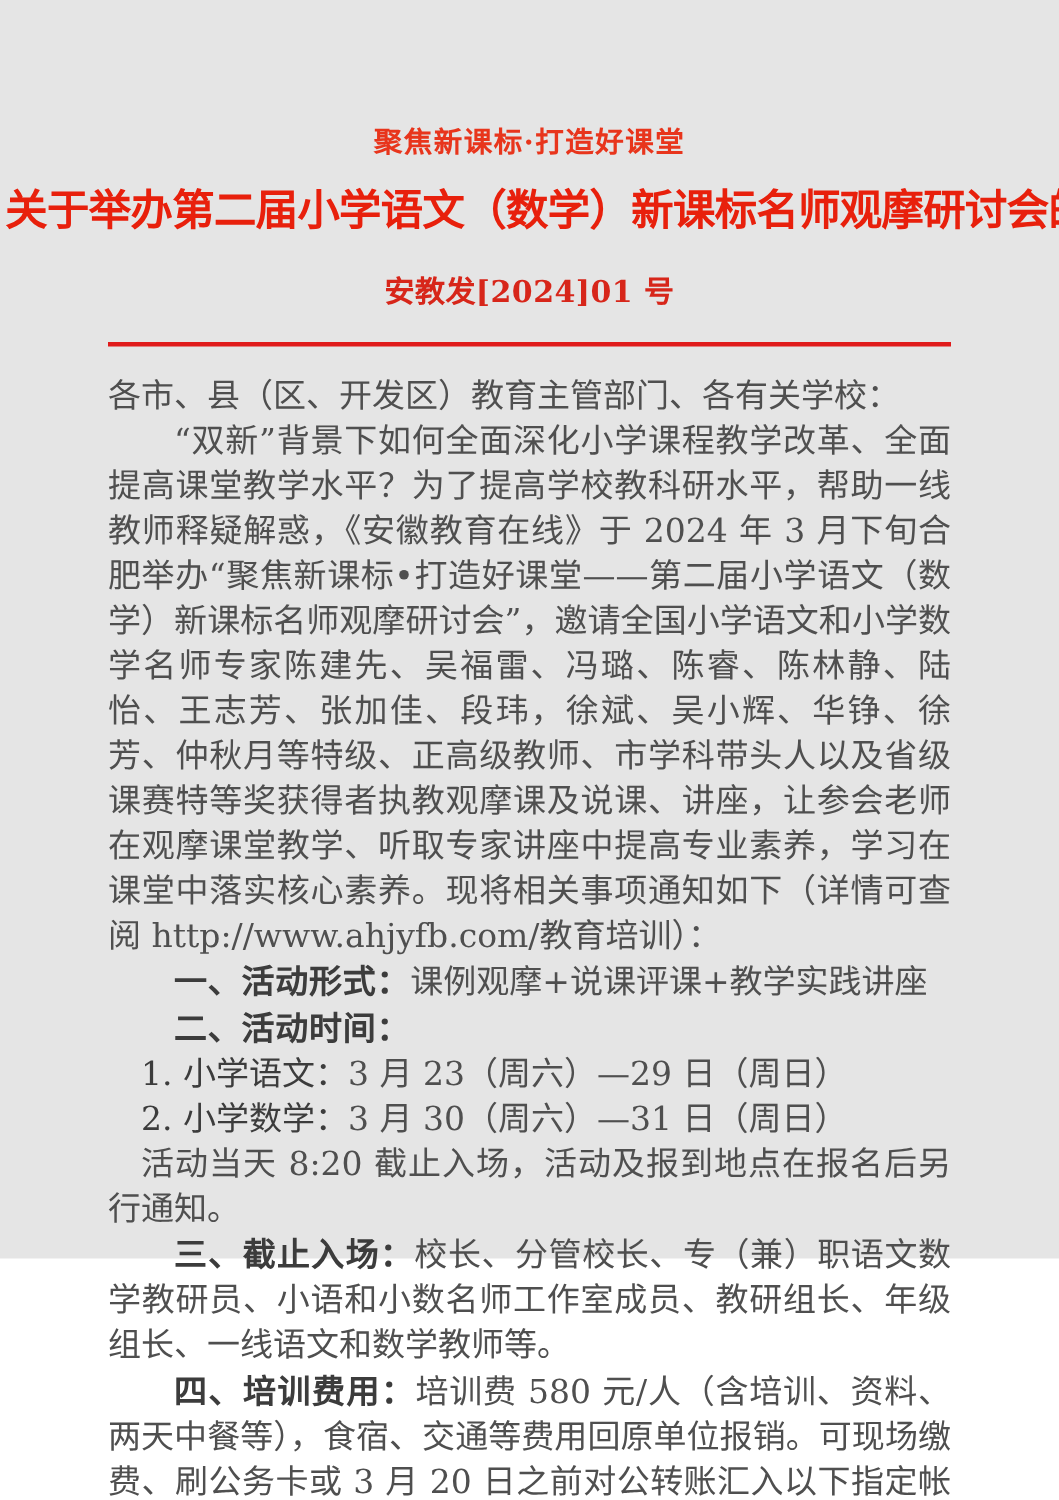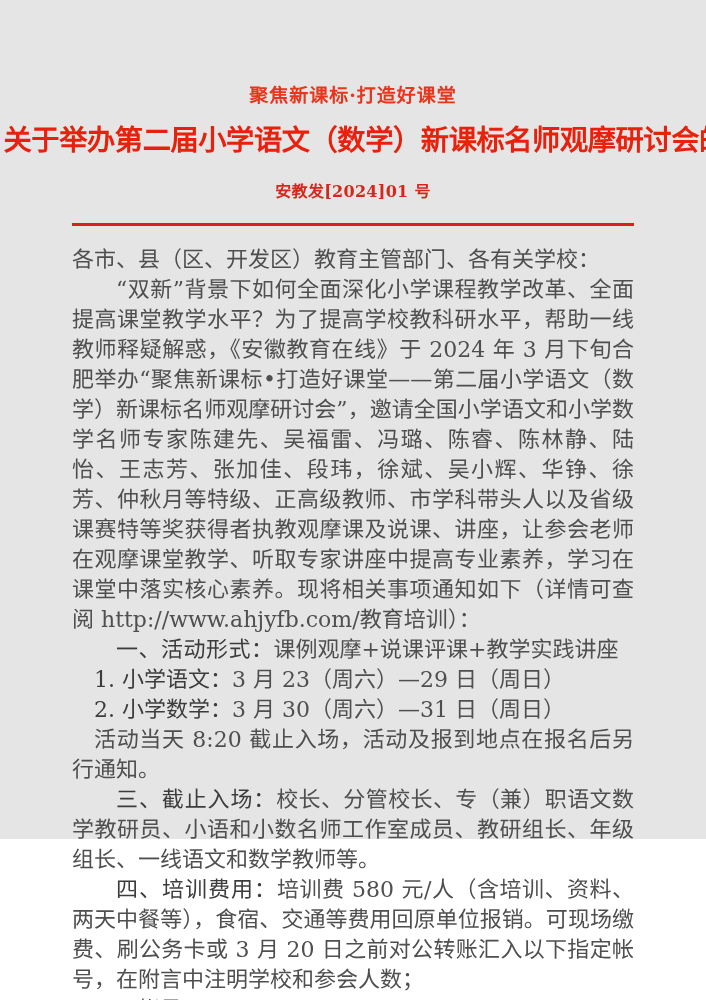--- a/index.html
+++ b/index.html
@@ -49,21 +49,21 @@
     color: #e8200c;
     line-height: 1.15;
     white-space: nowrap;
     transform: scaleX(0.99);
   }
 
   .doc-number {
     margin: 20px 0 0 0;
     font-family: "DejaVu Serif", "Liberation Serif", serif;
     font-weight: bold;
-    font-size: 16px;
+    font-size: 20px;
     color: #d7261a;
     letter-spacing: 0.3px;
   }
 
   .divider {
     margin: 21px auto 0 auto;
     width: 562px;
     height: 3px;
     background: #e01b1b;
     border: 0;
@@ -107,21 +107,21 @@
     text-align: left;
   }
 
   .para-indent-3 {
     margin: 0;
     text-indent: 3em;
     text-align: left;
   }
 
   .lbl {
-    font-weight: normal;
+    font-weight: bold;
     color: #3c3c3c;
     letter-spacing: 0.5px;
   }
 
   .num-lbl {
     font-weight: normal;
     color: #3c3c3c;
   }
 </style>
 </head>
@@ -142,20 +142,23 @@
   <div class="body-area">
 
     <p class="para">各市、县（区、开发区）教育主管部门、各有关学校：</p>
 
     <p class="para-indent">“双新”背景下如何全面深化小学课程教学改革、全面提高课堂教学水平？为了提高学校教科研水平，帮助一线教师释疑解惑，《安徽教育在线》于 2024 年 3 月下旬合肥举办“聚焦新课标•打造好课堂——第二届小学语文（数学）新课标名师观摩研讨会”，邀请全国小学语文和小学数学名师专家陈建先、吴福雷、冯璐、陈睿、陈林静、陆怡、王志芳、张加佳、段玮，徐斌、吴小辉、华铮、徐芳、仲秋月等特级、正高级教师、市学科带头人以及省级课赛特等奖获得者执教观摩课及说课、讲座，让参会老师在观摩课堂教学、听取专家讲座中提高专业素养，学习在课堂中落实核心素养。现将相关事项通知如下（详情可查阅 http://www.ahjyfb.com/教育培训）：</p>
 
     <p class="para-indent-2">
       <span class="lbl">一、活动形式：</span><span>课例观摩+说课评课+教学实践讲座</span>
     </p>
 
+    <p class="para-indent-2">
+      <span class="lbl">二、活动时间：</span>
+    </p>
 
     <p class="para-indent-1">
       <span class="num-lbl">1. 小学语文：</span><span>3 月 23（周六）—29 日（周日）</span>
     </p>
 
     <p class="para-indent-1">
       <span class="num-lbl">2. 小学数学：</span><span>3 月 30（周六）—31 日（周日）</span>
     </p>
 
     <p class="para-indent-1">活动当天 8:20 截止入场，活动及报到地点在报名后另行通知。</p>

